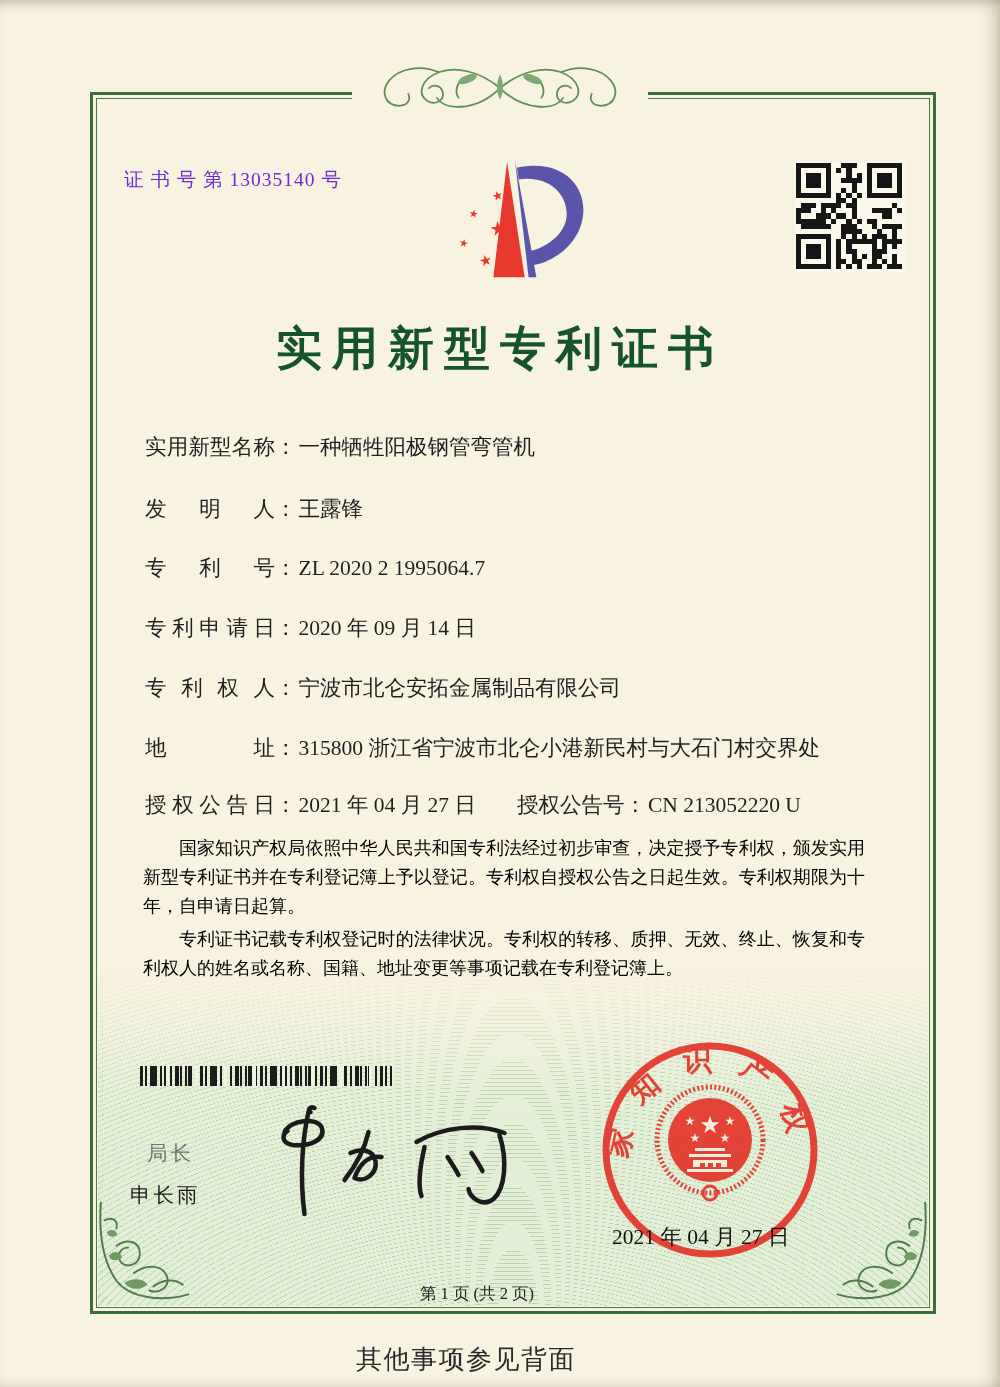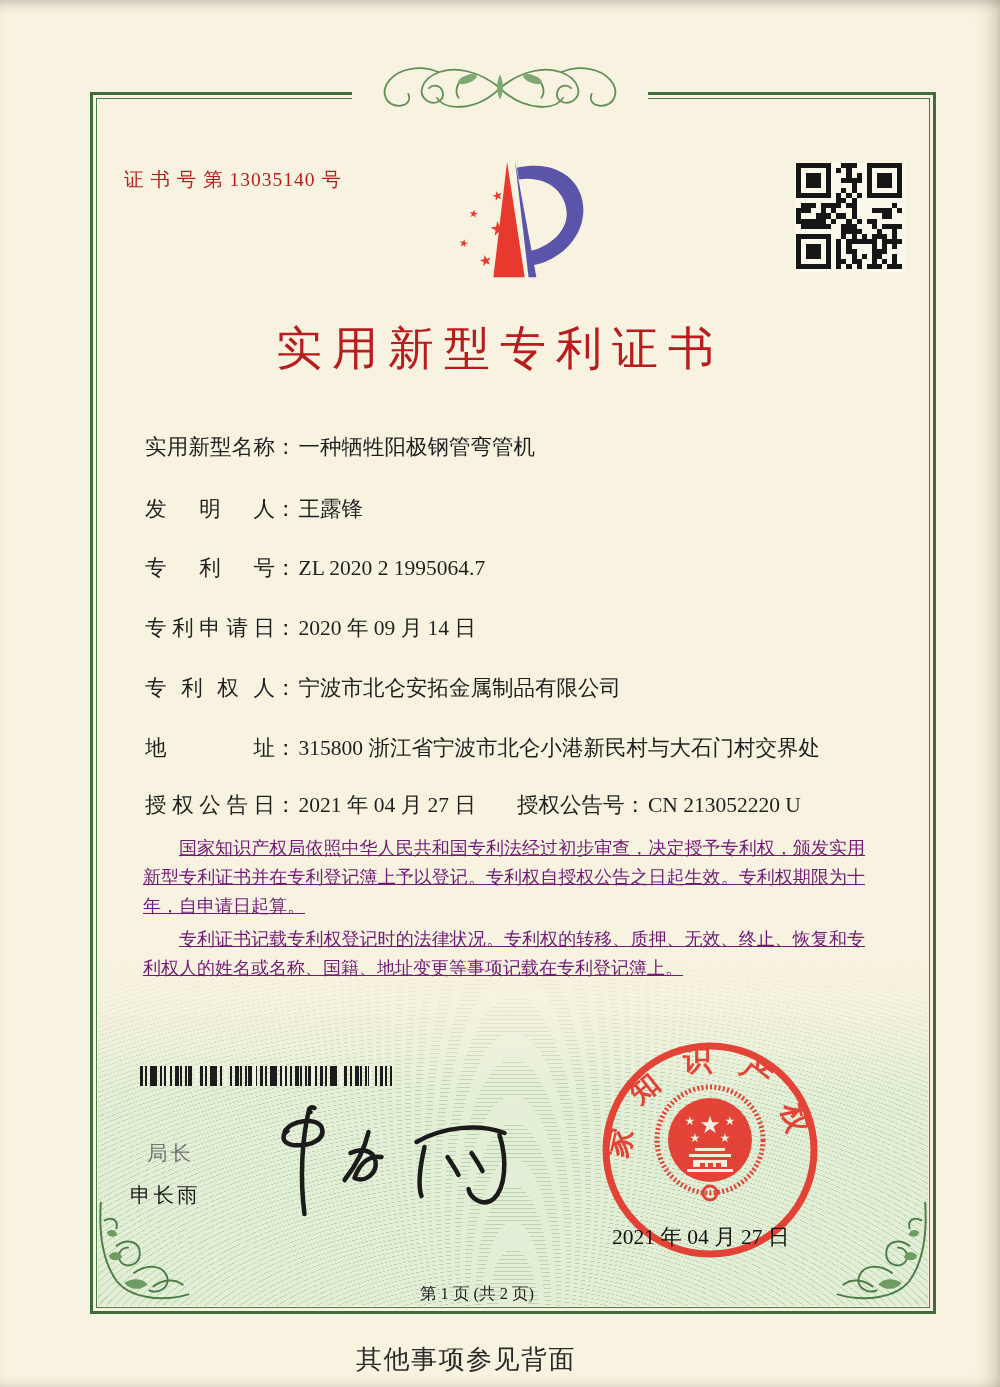--- a/index.html
+++ b/index.html
@@ -34,41 +34,41 @@
             mask-image:linear-gradient(180deg,transparent 0,#000 140px);
   }
   .corner{position:absolute;width:112px;height:112px;bottom:2px;}
   .corner.left{left:2px;}
   .corner.right{right:2px;transform:scaleX(-1);}
   .top-ornament{
     position:absolute;left:352px;top:60px;width:296px;height:58px;
     background:#f8f3e0;
   }
   
-  .cert-no{position:absolute;left:124px;top:166px;font-size:19.5px;letter-spacing:1px;color:#b91c1c;}
+  .cert-no{position:absolute;left:124px;top:166px;font-size:19.5px;letter-spacing:1px;color:#6d28d9;}
   .logo{position:absolute;left:435px;top:156px;width:150px;height:127px;}
   .qr{position:absolute;left:795px;top:162px;width:108px;height:108px;background:#fbf8ec;padding:1px;}
   .title{
     position:absolute;left:0;right:0;top:318px;margin:0;text-align:center;
-    font-size:46px;font-weight:normal;letter-spacing:10px;color:#b91c1c;
+    font-size:46px;font-weight:bold;letter-spacing:10px;color:#14532d;
   }
   
   .frow{position:absolute;left:145px;font-size:21.5px;color:#1f1f1f;white-space:nowrap;}
   .flabel{
     display:inline-block;width:130px;vertical-align:top;white-space:normal;
     text-align:justify;text-align-last:justify;
   }
   .fcolon{display:inline-block;}
   .fvalue{margin-left:2px;}
   .grant2{position:absolute;left:372px;top:0;white-space:nowrap;}
   
   .paras{position:absolute;left:143px;top:834px;width:722px;}
   .paras p{
     margin:0;font-size:18px;line-height:29px;text-indent:2em;
-    text-align:justify;color:#701a75;text-decoration:underline;
+    text-align:justify;color:#000000;
   }
   .paras p + p{margin-top:4px;}
   
   .barcode{
     position:absolute;left:140px;top:1066px;width:252px;height:20px;
     background:
       repeating-linear-gradient(90deg,transparent 0 26px,#eef3e2 26px 29px),
       repeating-linear-gradient(90deg,#1c1c1c 0 2px,transparent 2px 5px),
       repeating-linear-gradient(90deg,#1c1c1c 0 3px,transparent 3px 12px);
   }

